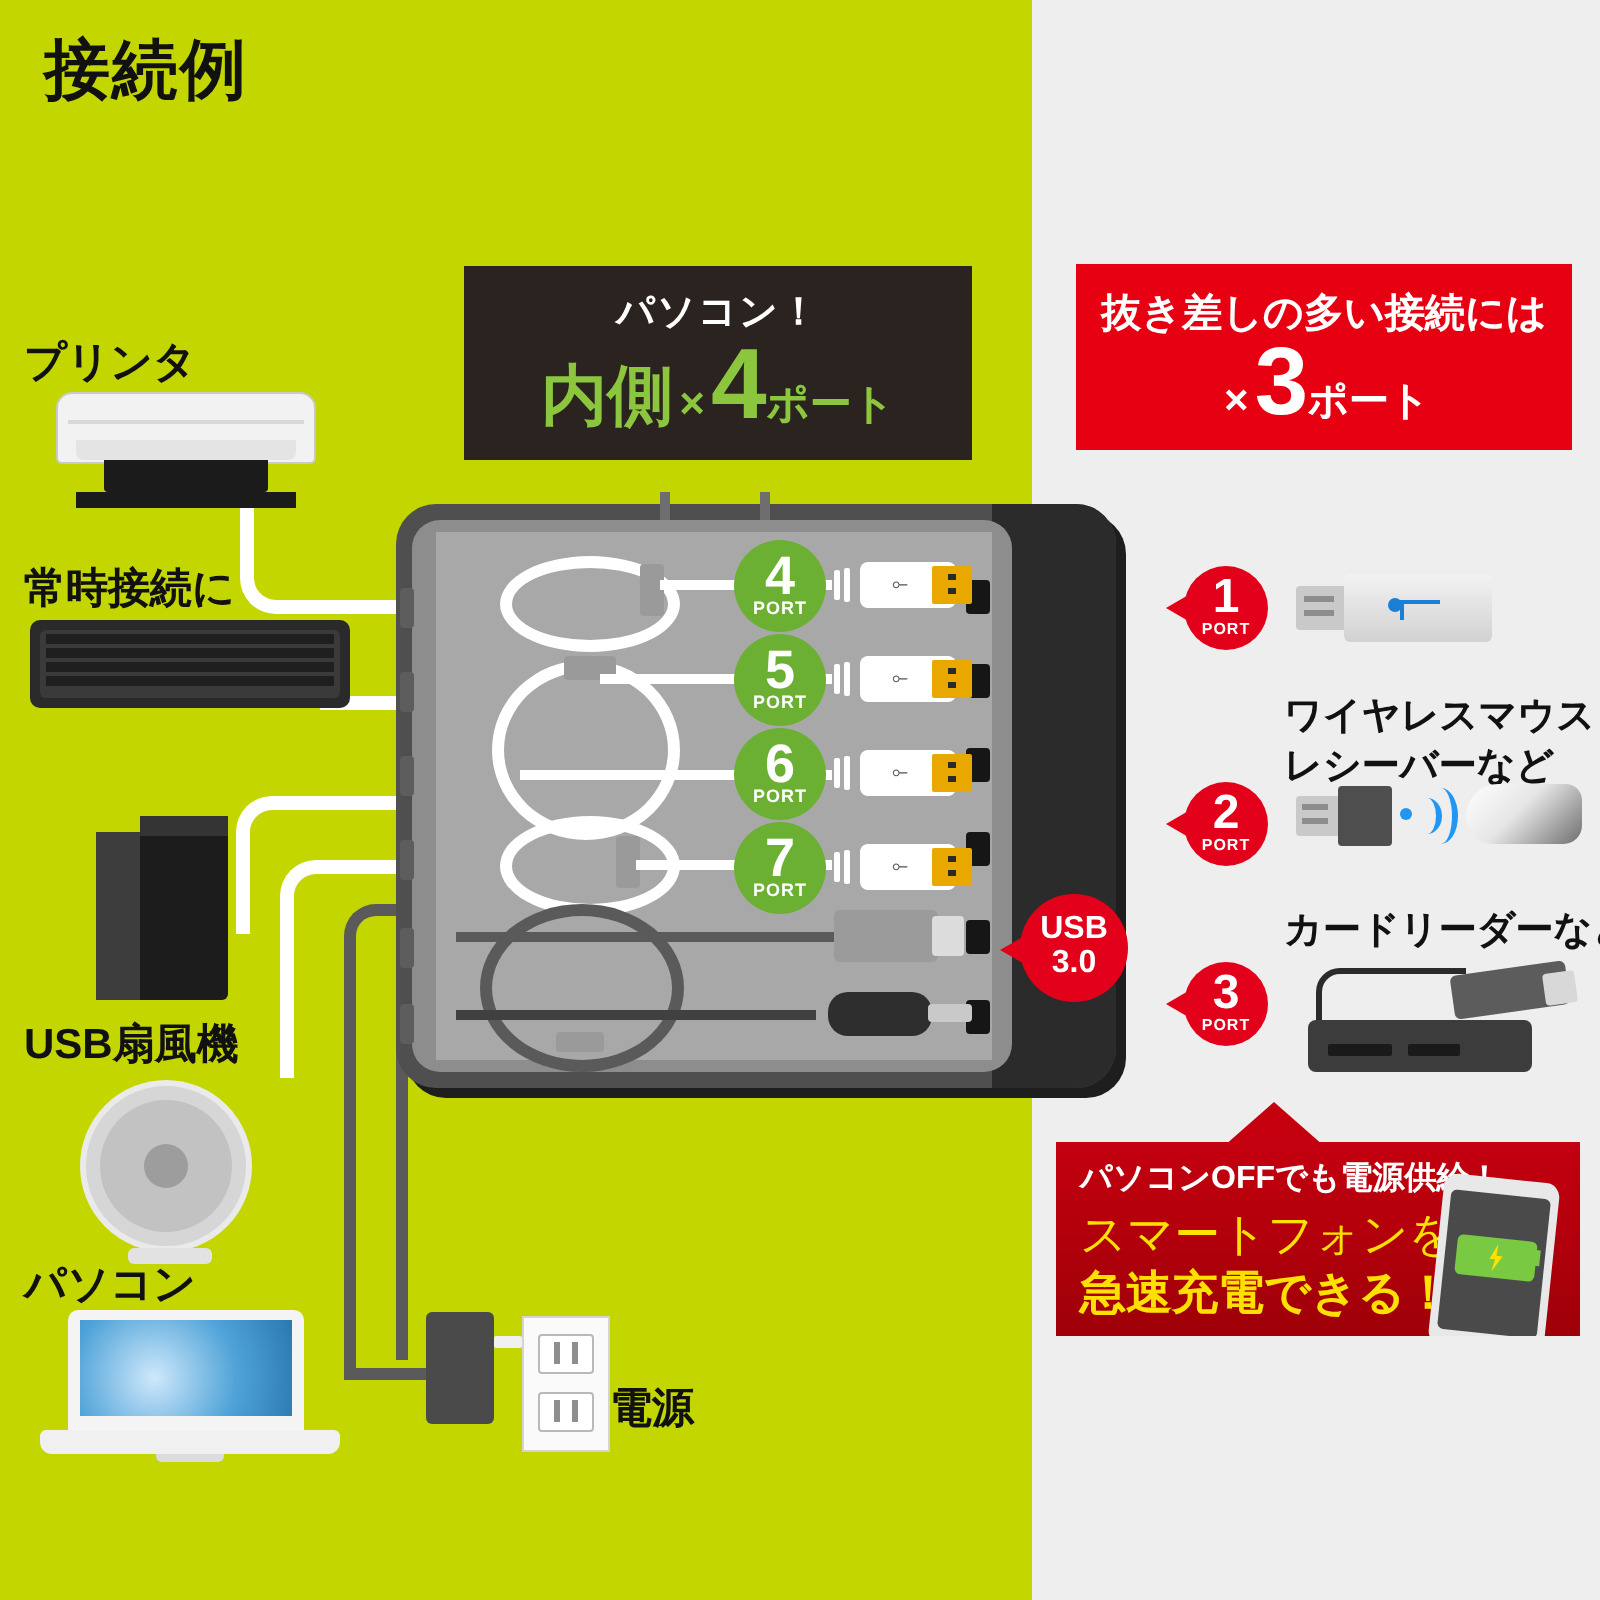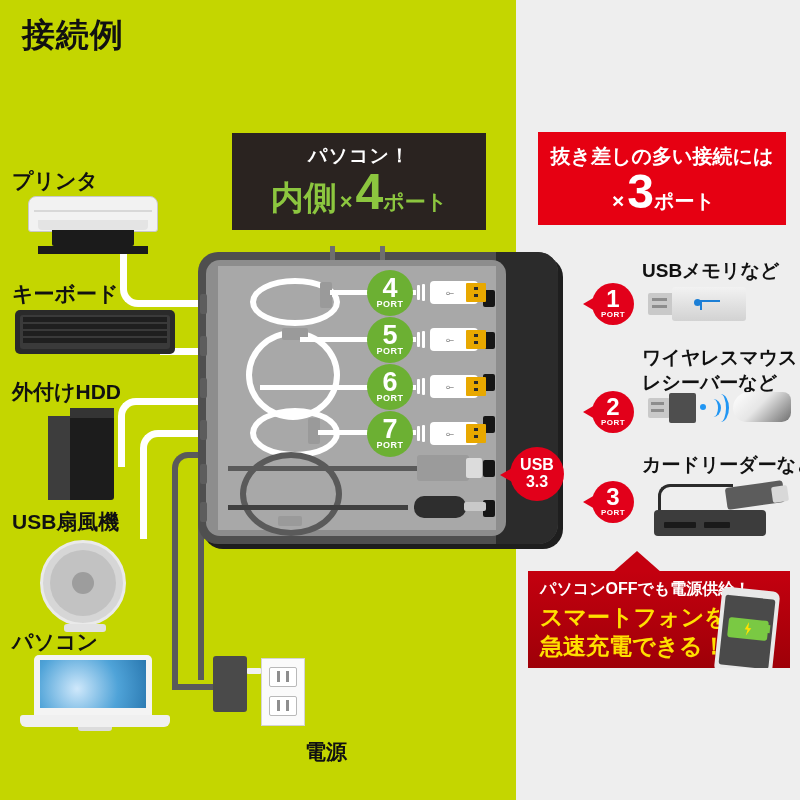--- a/index.html
+++ b/index.html
@@ -128,21 +128,21 @@
     border-right:14px solid #e2001a;
   }
 
   
   .promo{
     position:absolute;left:528px;top:571px;width:262px;height:97px;
     background:linear-gradient(180deg,#c4000f 0%,#9e0008 100%);
     overflow:hidden;
   }
   .promo .l1{position:absolute;left:12px;top:8px;color:#fff;font-size:16px;font-weight:bold;white-space:nowrap;}
-  .promo .l2{position:absolute;left:12px;top:31px;color:#ffe000;font-size:23px;font-weight:bold;white-space:nowrap;}
+  .promo .l2{position:absolute;left:12px;top:31px;color:#ffe000;font-size:23px;font-weight:normal;white-space:nowrap;}
   .promo .l3{position:absolute;left:12px;top:60px;color:#ffe000;font-size:23px;font-weight:bold;white-space:nowrap;}
   .promo-arrow{
     position:absolute;left:612px;top:551px;width:0;height:0;
     border-left:25px solid transparent;border-right:25px solid transparent;
     border-bottom:22px solid #c4000f;
   }
 
   
   .sh{position:absolute;}
 </style>
@@ -169,25 +169,24 @@
   <div class="banner-red">
     <div class="line1">抜き差しの多い接続には</div>
     <div class="line2">
       <span class="br-x">×</span>
       <span class="br-num">3</span>
       <span class="br-unit">ポート</span>
     </div>
   </div>
 
   <div class="dev-label" style="left:12px;top:167px;">プリンタ</div>
-  <div class="dev-label" style="left:12px;top:280px;">キーボード</div>
-  <div class="dev-label" style="left:12px;top:378px;">外付けHDD</div>
+  <div class="dev-label" style="left:12px;top:280px;">常時接続に</div>
   <div class="dev-label" style="left:12px;top:508px;">USB扇風機</div>
   <div class="dev-label" style="left:12px;top:628px;">パソコン</div>
-  <div class="dev-label" style="left:305px;top:690px;margin-top:48px;">電源</div>
+  <div class="dev-label" style="left:305px;top:690px;">電源</div>
 
   <div class="cable" style="left:120px;top:238px;width:96px;height:62px;border-width:0 0 7px 7px;border-radius:0 0 0 18px;"></div>
 
   <div class="cable" style="left:160px;top:340px;width:58px;height:8px;border-width:0 0 7px 0;"></div>
 
   <div class="cable" style="left:118px;top:398px;width:100px;height:62px;border-width:7px 0 0 7px;border-radius:18px 0 0 0;"></div>
 
   <div class="cable" style="left:140px;top:430px;width:78px;height:102px;border-width:7px 0 0 7px;border-radius:18px 0 0 0;"></div>
 
   <div class="cable-dark" style="left:172px;top:452px;width:42px;height:232px;border-width:6px 0 0 6px;border-radius:16px 0 0 0;"></div>
@@ -346,24 +345,23 @@
     </div>
 
   <div class="sh" style="left:417px;top:455px;width:52px;height:26px;background:#9b9b9b;border-radius:3px;"></div>
   <div class="sh" style="left:466px;top:458px;width:16px;height:20px;background:#dcdcdc;border-radius:2px;"></div>
   <div class="sh" style="left:414px;top:496px;width:52px;height:22px;background:#2e2e2e;border-radius:10px;"></div>
   <div class="sh" style="left:464px;top:502px;width:22px;height:9px;background:#c9c9c9;border-radius:2px;"></div>
 
   <div class="usb3-tail"></div>
   <div class="usb3-badge">
     <span>USB</span>
-    <span>3.3</span>
-  </div>
-
-  <div class="dev-label small" style="left:642px;top:258px;">USBメモリなど</div>
+    <span>3.0</span>
+  </div>
+
   <div class="rport-tail" style="left:583px;top:297px;"></div>
   <div class="rport-badge" style="left:592px;top:283px;">
     <span class="n">1</span>
     <span class="u">PORT</span>
   </div>
   <div class="sh" style="left:648px;top:287px;width:98px;height:34px;">
     <div class="sh" style="left:0;top:6px;width:26px;height:22px;background:#c9c9c9;border-radius:2px;"></div>
     <div class="sh" style="left:4px;top:11px;width:15px;height:3px;background:#8d8d8d;"></div>
     <div class="sh" style="left:4px;top:18px;width:15px;height:3px;background:#8d8d8d;"></div>
     <div class="sh" style="left:24px;top:0;width:74px;height:34px;background:linear-gradient(180deg,#f2f2f2 0%,#d2d2d2 100%);border-radius:3px;"></div>

